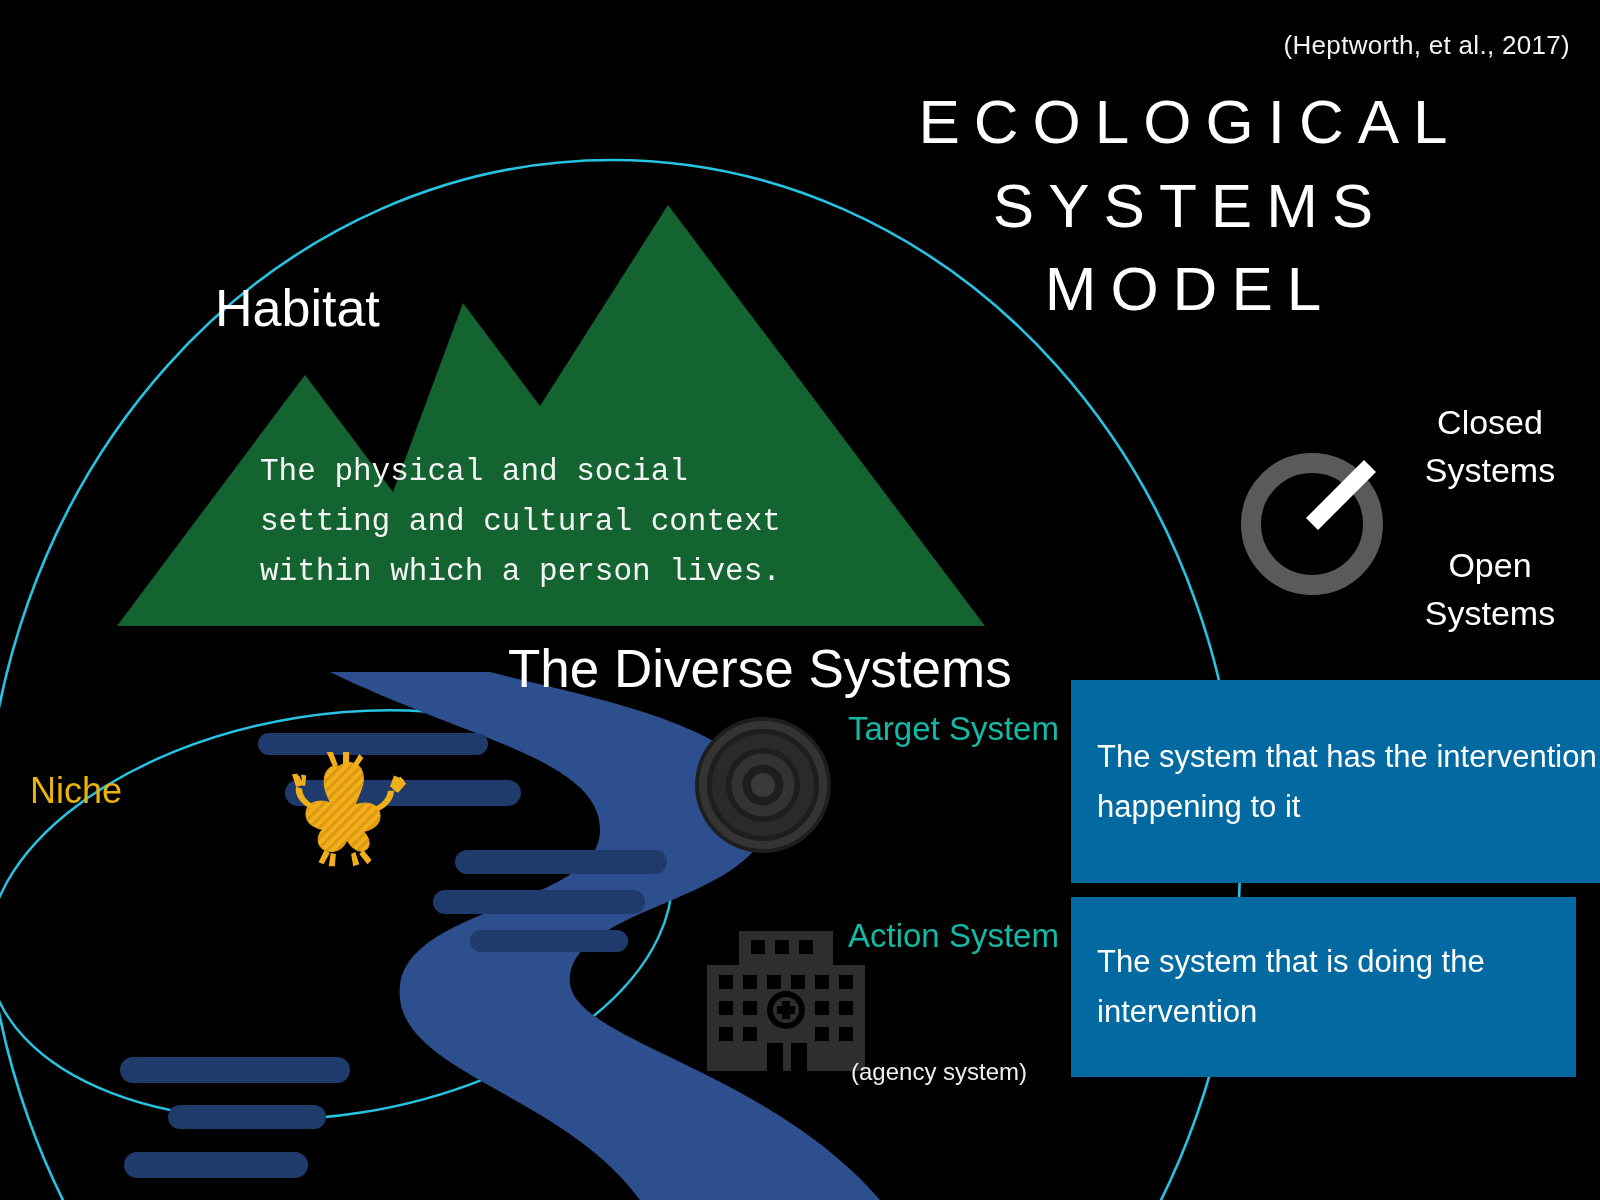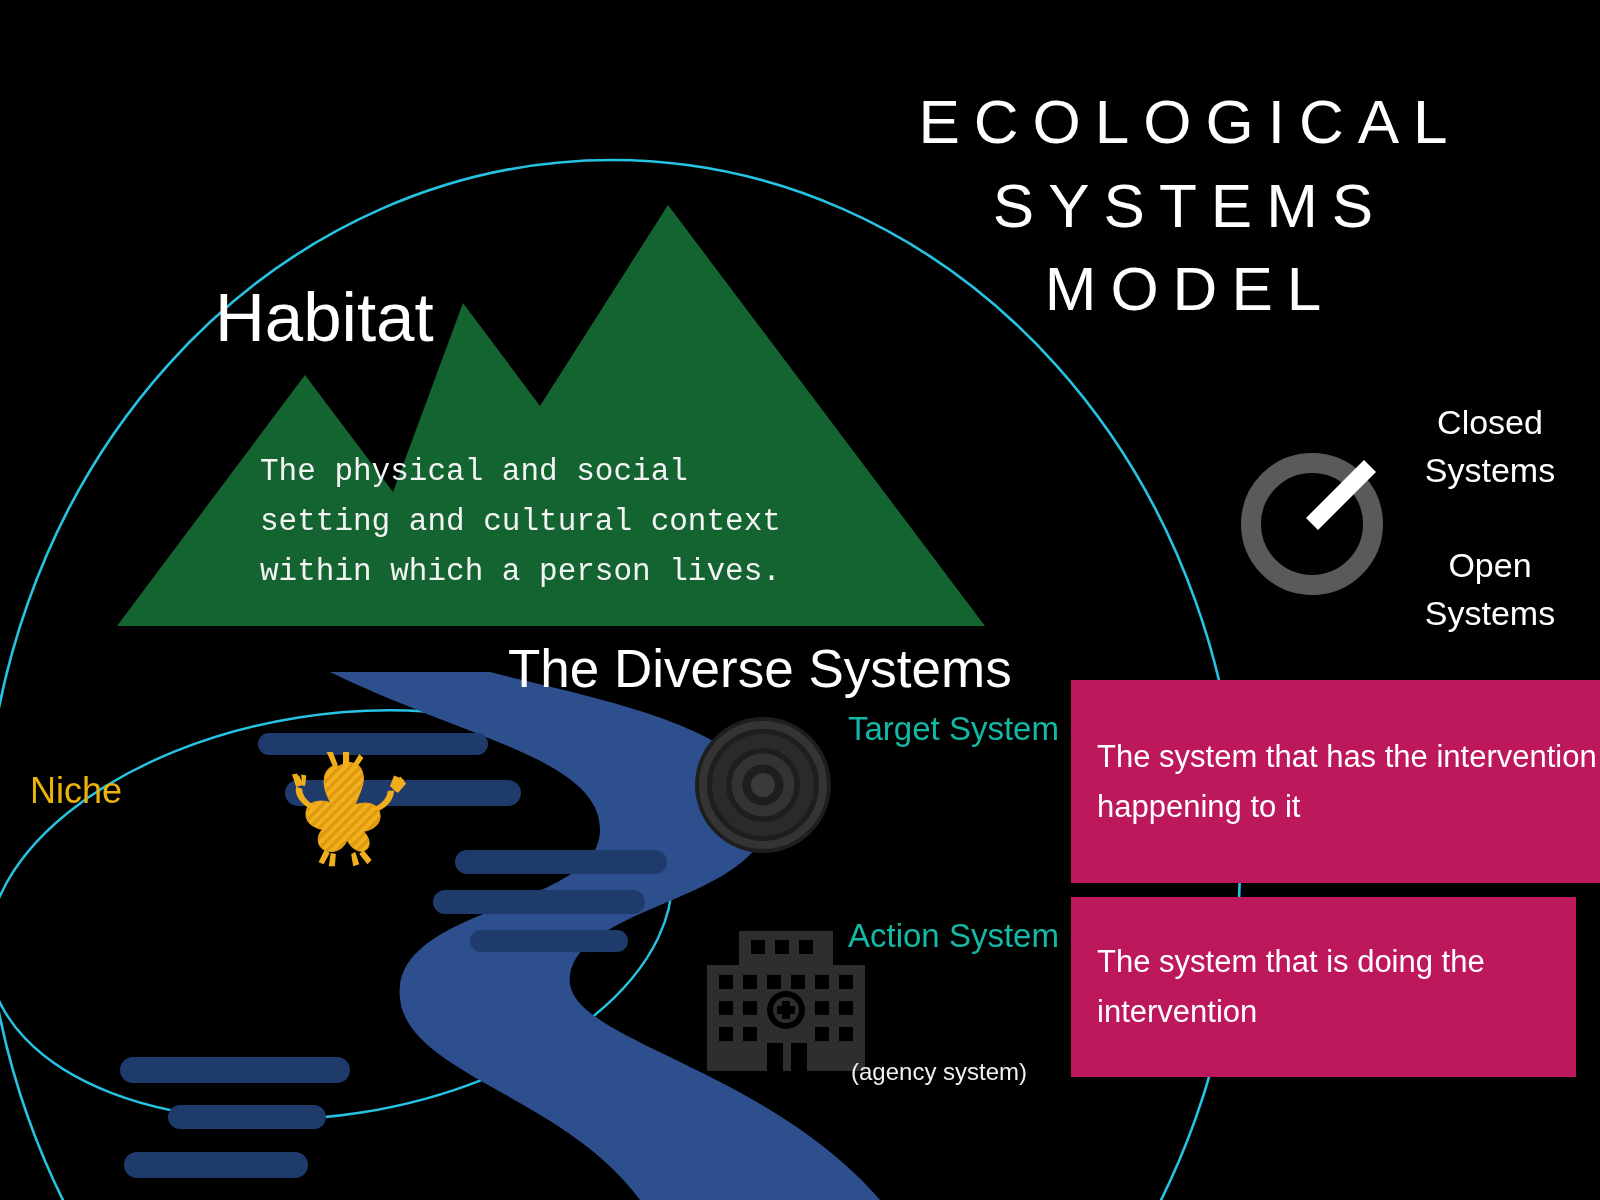--- a/index.html
+++ b/index.html
@@ -18,21 +18,21 @@
   }
   .title{
     position:absolute;right:30px;top:80px;width:760px;
     text-align:center;font-size:62px;font-weight:300;line-height:1.35;
     letter-spacing:14px;color:#ffffff;
   }
   .title span{display:block;}
 
   .habitat-label{
     position:absolute;left:215px;top:278px;
-    font-size:69px;font-weight:300;color:#fff;
+    font-size:52px;font-weight:300;color:#fff;
   }
   .habitat-body{
     position:absolute;left:260px;top:447px;width:560px;
     font-size:31px;font-weight:300;line-height:1.62;color:#f4f4f4;font-family:Liberation Mono, monospace;
   }
 
   .diverse-label{
     position:absolute;left:508px;top:638px;
     font-size:53px;font-weight:300;color:#fff;
   }
@@ -55,21 +55,21 @@
   }
   #target-name{left:848px;top:706px;width:215px;}
   #action-name{left:848px;top:913px;width:215px;}
   .sys-sub{
     position:absolute;left:851px;top:1058px;
     font-size:24px;font-weight:300;color:#f0f0f0;
   }
 
   .info-box{
     position:absolute;box-sizing:border-box;
-    background:#be185d;
+    background:#0369a1;
     display:flex;align-items:center;
   }
   #box-target{left:1071px;top:680px;width:529px;height:203px;}
   #box-action{left:1071px;top:897px;width:505px;height:180px;}
   .info-box p{
     margin:0;padding:0 0 0 26px;
     font-size:31px;font-weight:300;line-height:1.6;color:#fff;width:100%;
   }
 </style>
 </head>
@@ -176,20 +176,21 @@
     </g>
 
     <g transform="translate(1312,524)">
       <circle r="61" fill="none" stroke="#5a5a5a" stroke-width="20"></circle>
       <g>
         <line x1="0" y1="0" x2="58" y2="-58" stroke="#ffffff" stroke-width="17" stroke-linecap="butt"></line>
       </g>
     </g>
   </svg>
 
+  <div class="citation">(Heptworth, et al., 2017)</div>
 
   <div class="title">
     <span>ECOLOGICAL</span>
     <span>SYSTEMS</span>
     <span>MODEL</span>
   </div>
 
   <div class="habitat-label">Habitat</div>
   <div class="habitat-body">The physical and social setting and cultural context within which a person lives.</div>
 

